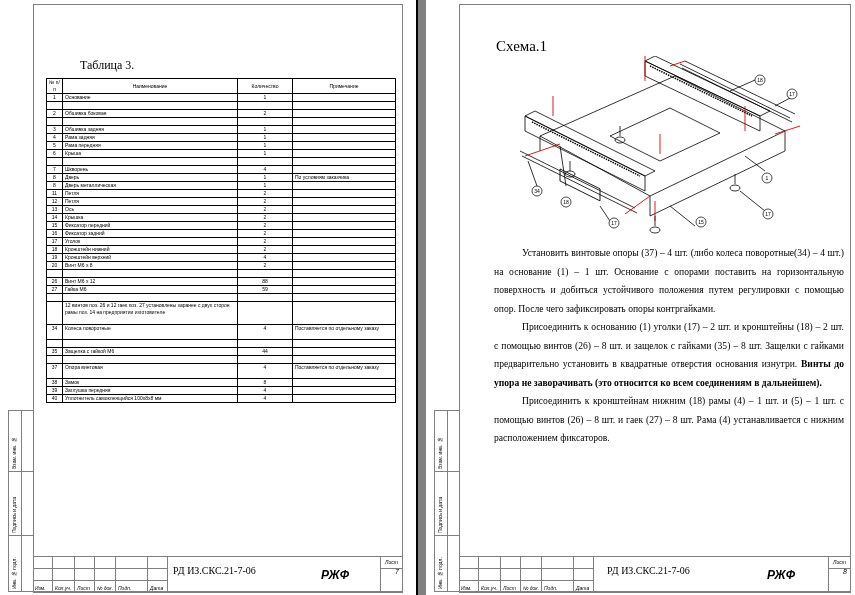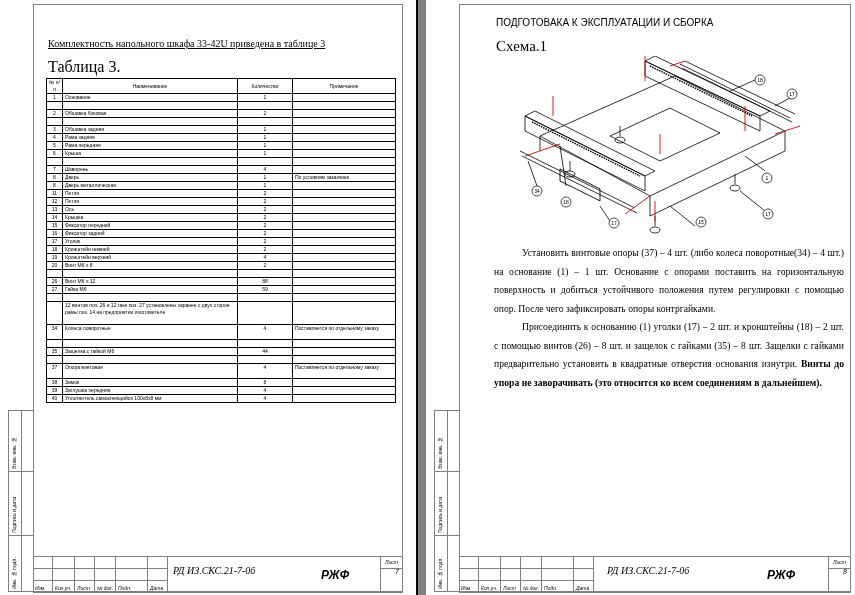--- a/index.html
+++ b/index.html
@@ -10,51 +10,50 @@
   .gap-bar { position:absolute; top:0; left:416px; width:10px; height:595px; background:#808080; border-left:2px solid #000; box-sizing:border-box; }
   .gap-light { position:absolute; top:0; left:407px; width:9px; height:595px; background:#fff; }
   .frame { position:absolute; border:1px solid #808080; box-sizing:border-box; }
   #page-left .frame { left:33px; top:4px; width:370px; height:588px; }
   #page-right .frame { left:33px; top:4px; width:392px; height:588px; }
   .side-stamp { position:absolute; border:1px solid #808080; box-sizing:border-box; }
   .side-stamp .col { position:absolute; top:0; bottom:0; border-right:1px solid #808080; }
   .side-stamp .cell { position:absolute; left:0; width:100%; border-top:1px solid #808080; }
   .vtext { position:absolute; font-family:"Liberation Sans", sans-serif; font-size:5px; writing-mode:vertical-rl; transform:rotate(180deg); white-space:nowrap; }
   .doc-title { position:absolute; font-size:10px; text-decoration:underline; white-space:nowrap; }
-  .table-caption { position:absolute; font-size:16px; }
+  .table-caption { position:absolute; font-size:12px;margin-left:32px; }
   table.spec { position:absolute; border-collapse:collapse; font-family:"Liberation Sans", sans-serif; font-size:5px; }
   table.spec td, table.spec th { border:1px solid #000; padding:0 2px; height:7px; line-height:7px; vertical-align:top; font-weight:normal; }
   table.spec th { font-size:5px; text-align:center; vertical-align:middle; }
   table.spec td.num { text-align:center; width:11px; }
   table.spec td.qty { text-align:center; }
   table.spec td.note { white-space:normal; }
   table.spec tr.tall td { height:14px; }
   table.spec tr.xtall td { height:22px; line-height:7px; }
   .title-block { position:absolute; border-top:1px solid #808080; box-sizing:border-box; }
   .tb-cell { position:absolute; border-right:1px solid #808080; border-bottom:1px solid #808080; box-sizing:border-box; font-family:"Liberation Sans", sans-serif; font-size:5px; }
   .tb-label { position:absolute; bottom:1px; left:2px; font-family:"Liberation Sans", sans-serif; font-size:5px; font-style:italic; white-space:nowrap; }
-  .tb-code { position:absolute; font-family:"Liberation Serif", serif; font-style:italic; font-size:10px; white-space:nowrap; }
+  .tb-code { position:absolute; font-family:"Liberation Serif", serif; font-size:10px; white-space:nowrap; }
   .tb-logo { position:absolute; font-family:"Liberation Sans", sans-serif; font-weight:bold; font-style:italic; font-size:12px; }
   .tb-sheet-lbl { position:absolute; font-family:"Liberation Sans", sans-serif; font-size:5px; font-style:italic; }
   .tb-sheet-num { position:absolute; font-family:"Liberation Sans", sans-serif; font-size:7px; font-style:italic; }
   .section-title { position:absolute; font-family:"Liberation Sans", sans-serif; font-size:10px; white-space:nowrap; }
   .scheme-label { position:absolute; font-size:15px; }
   .body-text { position:absolute; font-size:9.6px; line-height:18.5px; text-align:justify; }
   .body-text p { margin:0; text-indent:28px; }
   .body-text b { font-weight:bold; }
   svg.drawing { position:absolute; }
   .callout text { font-family:"Liberation Sans", sans-serif; font-size:5px; }
 </style>
 </head>
 <body>
 
 <div class="page" id="page-left">
   <div class="frame"></div>
 
-  <div class="doc-title" style="left:48px; top:38px;">Комплектность напольного шкафа 33-42U приведена в таблице 3</div>
   <div class="table-caption" style="left:48px; top:58px;">Таблица 3.</div>
 
   <table class="spec" style="left:46px; top:78px; width:350px;">
     <thead>
       <tr>
         <th style="width:11px;">№ п/п</th>
         <th style="width:170px;">Наименование</th>
         <th style="width:50px;">Количество</th>
         <th>Примечание</th>
       </tr>
@@ -322,21 +321,20 @@
     <span class="tb-sheet-num" style="left:362px; top:11px;">7</span>
   </div>
 </div>
 
 <div class="gap-light"></div>
 <div class="gap-bar"></div>
 
 <div class="page" id="page-right">
   <div class="frame"></div>
 
-  <div class="section-title" style="left:70px; top:17px;">ПОДГОТОВАКА К ЭКСПЛУАТАЦИИ И СБОРКА</div>
   <div class="scheme-label" style="left:70px; top:38px;">Схема.1</div>
 
   <svg class="drawing" style="left:94px; top:56px;" width="280" height="186" viewBox="0 0 280 186">
     <g stroke="#000" stroke-width="0.8" fill="none">
 
       <polygon points="20,80 155,20 265,75 130,140"></polygon>
       <polyline points="130,140 130,160 265,95 265,75"></polyline>
       <line x1="20" y1="80" x2="20" y2="95"></line>
       <polygon points="90,80 150,52 200,77 140,105"></polygon>
 
@@ -426,20 +424,21 @@
       <g>
           <circle cx="248" cy="158" r="5"></circle>
           <text x="248" y="160" text-anchor="middle" stroke="none" fill="#000">17</text>
         </g>
     </g>
   </svg>
 
   <div class="body-text" style="left:68px; top:244px; width:350px;">
     <p>Установить винтовые опоры (37) – 4 шт. (либо колеса поворотные(34) – 4 шт.) на основание (1) – 1 шт. Основание с опорами поставить на горизонтальную поверхность и добиться устойчивого положения путем регулировки с помощью опор. После чего зафиксировать опоры контргайками.</p>
     <p><span>Присоединить к основанию (1) уголки (17) – 2 шт. и кронштейны (18) – 2 шт. с помощью винтов (26) – 8 шт. и защелок с гайками (35) – 8 шт. Защелки с гайками предварительно установить в квадратные отверстия основания изнутри.</span> <b>Винты до упора не заворачивать (это относится ко всем соединениям в дальнейшем).</b></p>
+    <p>Присоединить к кронштейнам нижним (18) рамы (4) – 1 шт. и (5) – 1 шт. с помощью винтов (26) – 8 шт. и гаек (27) – 8 шт. Рама (4) устанавливается с нижним расположением фиксаторов.</p>
   </div>
 
   <div class="side-stamp" style="left:8px; top:410px; width:26px; height:182px;">
     <div class="col" style="left:0; width:12px;"></div>
     <div class="cell" style="top:60px;"></div>
     <div class="cell" style="top:124px;"></div>
     <span class="vtext" style="left:2px; top:10px; height:48px;">Взам. инв. №</span>
     <span class="vtext" style="left:2px; top:66px; height:56px;">Подпись и дата</span>
     <span class="vtext" style="left:2px; top:130px; height:48px;">Инв. № подл.</span>
   </div>

